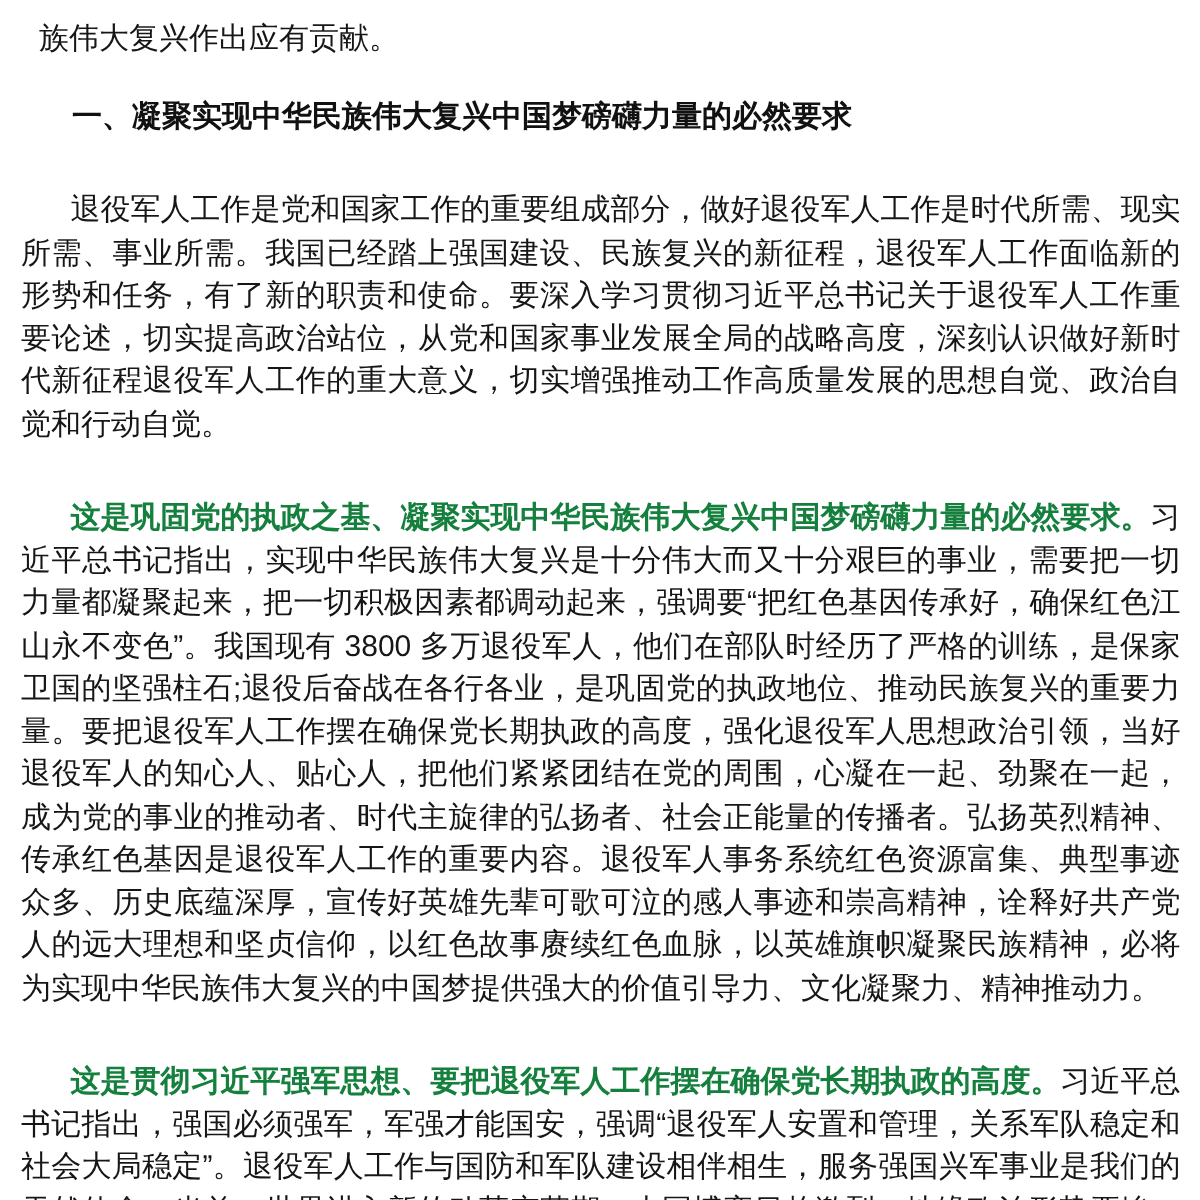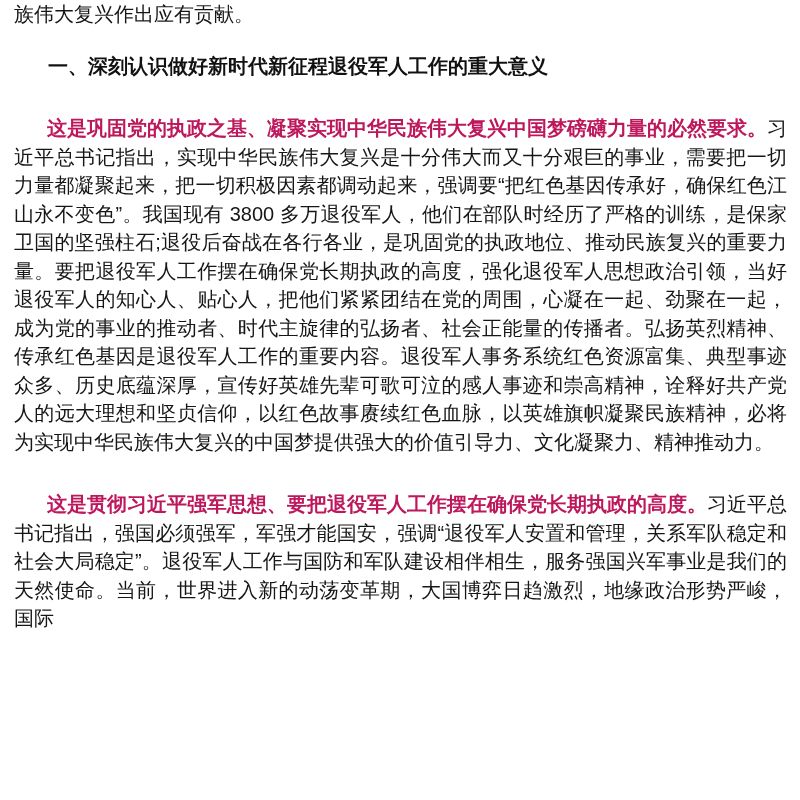--- a/index.html
+++ b/index.html
@@ -17,47 +17,48 @@
     padding: 0 13px 0 14px;
     font-family: "Liberation Sans", "DejaVu Sans", sans-serif;
     font-size: 20px;
     line-height: 28.5px;
     color: #161616;
     text-align: justify;
     word-break: break-all;
     overflow: hidden;
   }
   .partial-line {
-    margin: 0;
+    margin: 12px;
     text-indent: 0;
   }
   .section-heading {
     margin: 23px 0 0 0;
     font-size: 20px;
     line-height: 28.5px;
     font-weight: bold;
     text-indent: 34px;
     color: #111111;
   }
   .para {
     margin: 34px 0 0 0;
     text-indent: 33px;
   }
   .lead-bold {
     font-weight: bold;
-    color: #be185d;
+    color: #15803d;
   }
 </style>
 </head>
 <body>
 
 <div class="page">
 
   <p class="partial-line">族伟大复兴作出应有贡献。</p>
 
-  <h2 class="section-heading">一、深刻认识做好新时代新征程退役军人工作的重大意义</h2>
+  <h2 class="section-heading">一、凝聚实现中华民族伟大复兴中国梦磅礴力量的必然要求</h2>
 
+  <p class="para"><span>退役军人工作是党和国家工作的重要组成部分，做好退役军人工作是时代所需、现实所需、事业所需。我国已经踏上强国建设、民族复兴的新征程，退役军人工作面临新的形势和任务，有了新的职责和使命。要深入学习贯彻习近平总书记关于退役军人工作重要论述，切实提高政治站位，从党和国家事业发展全局的战略高度，深刻认识做好新时代新征程退役军人工作的重大意义，切实增强推动工作高质量发展的思想自觉、政治自觉和行动自觉。</span></p>
 
   <p class="para"><span class="lead-bold">这是巩固党的执政之基、凝聚实现中华民族伟大复兴中国梦磅礴力量的必然要求。</span><span>习近平总书记指出，实现中华民族伟大复兴是十分伟大而又十分艰巨的事业，需要把一切力量都凝聚起来，把一切积极因素都调动起来，强调要“把红色基因传承好，确保红色江山永不变色”。我国现有 3800 多万退役军人，他们在部队时经历了严格的训练，是保家卫国的坚强柱石;退役后奋战在各行各业，是巩固党的执政地位、推动民族复兴的重要力量。要把退役军人工作摆在确保党长期执政的高度，强化退役军人思想政治引领，当好退役军人的知心人、贴心人，把他们紧紧团结在党的周围，心凝在一起、劲聚在一起，成为党的事业的推动者、时代主旋律的弘扬者、社会正能量的传播者。弘扬英烈精神、传承红色基因是退役军人工作的重要内容。退役军人事务系统红色资源富集、典型事迹众多、历史底蕴深厚，宣传好英雄先辈可歌可泣的感人事迹和崇高精神，诠释好共产党人的远大理想和坚贞信仰，以红色故事赓续红色血脉，以英雄旗帜凝聚民族精神，必将为实现中华民族伟大复兴的中国梦提供强大的价值引导力、文化凝聚力、精神推动力。</span></p>
 
   <p class="para"><span class="lead-bold">这是贯彻习近平强军思想、要把退役军人工作摆在确保党长期执政的高度。</span><span>习近平总书记指出，强国必须强军，军强才能国安，强调“退役军人安置和管理，关系军队稳定和社会大局稳定”。退役军人工作与国防和军队建设相伴相生，服务强国兴军事业是我们的天然使命。当前，世界进入新的动荡变革期，大国博弈日趋激烈，地缘政治形势严峻，国际</span></p>
 
 </div>
 
 </body></html>

